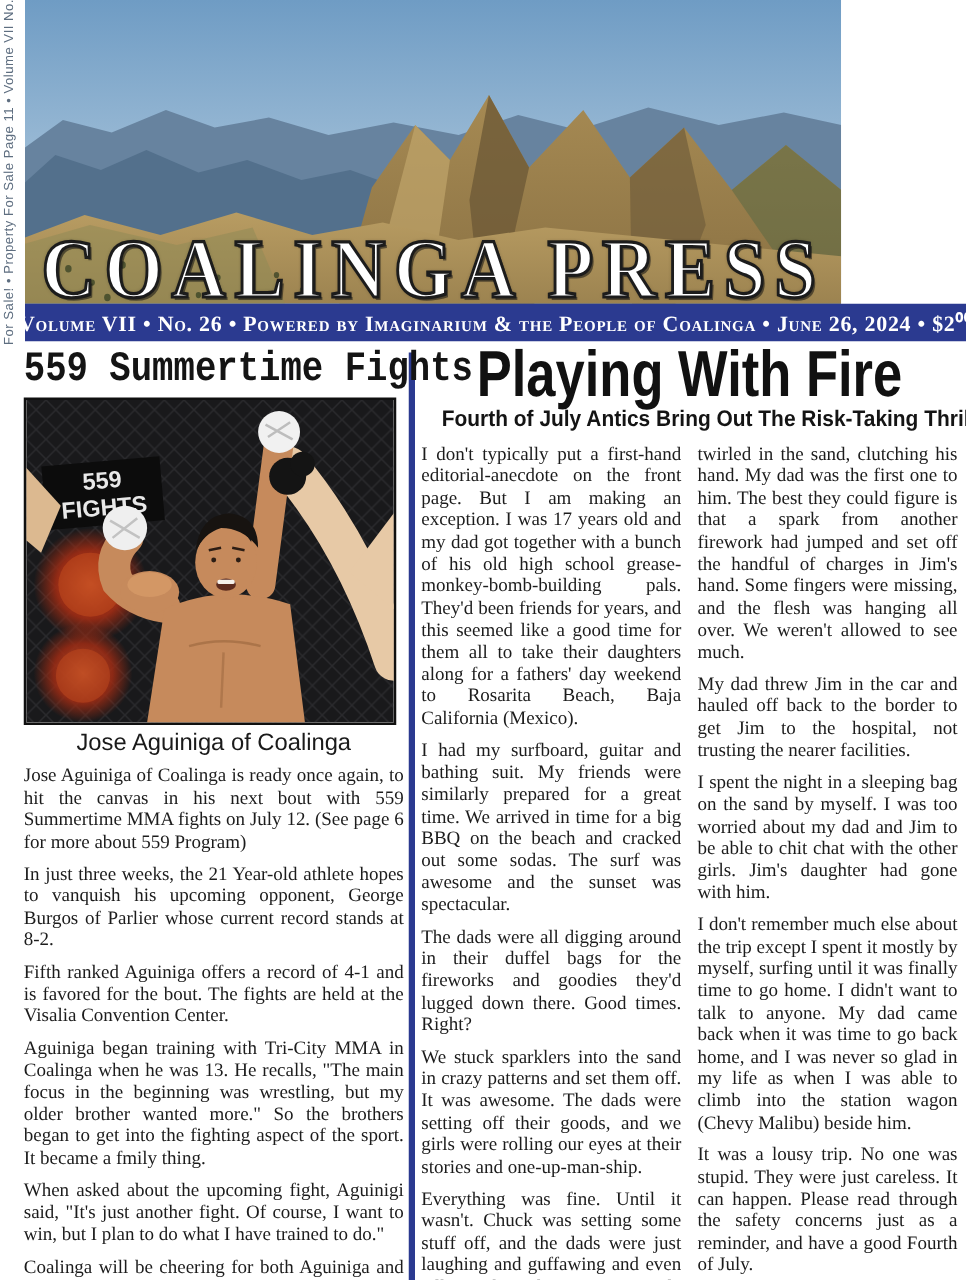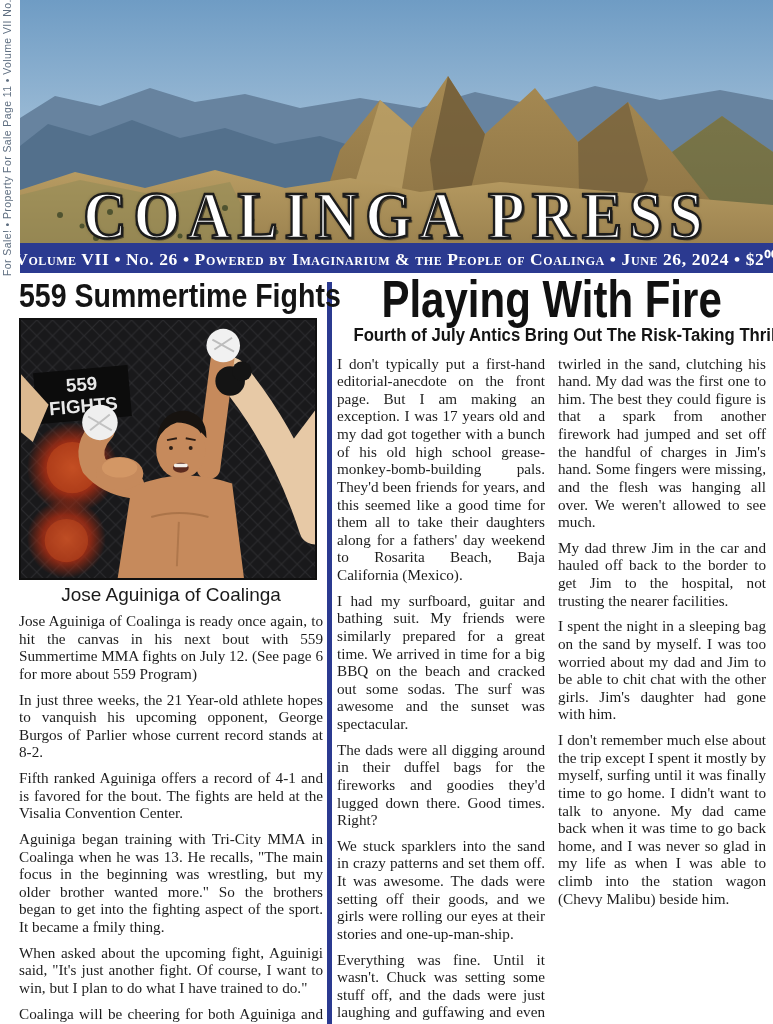--- a/index.html
+++ b/index.html
@@ -4,40 +4,40 @@
 <style>
   html,body{margin:0;padding:0;background:#888;}
   .page{position:relative;width:773px;height:1024px;background:#ffffff;overflow:hidden;
         font-family:"Liberation Serif",serif;}
   
   .spine{position:absolute;left:1px;top:4px;height:272px;width:20px;
          writing-mode:vertical-rl;transform:rotate(180deg);
          font-family:"Liberation Sans",sans-serif;font-size:10.5px;color:#5e6e80;
          letter-spacing:.4px;white-space:nowrap;text-align:left;}
   
-  .banner{position:absolute;left:20px;top:0;width:753px;height:243px;overflow:hidden;}
+  .banner{position:absolute;left:20px;top:0;width:653px;height:243px;overflow:hidden;}
   .banner svg{display:block;width:100%;height:100%;}
   .masthead{position:absolute;left:0;right:0;bottom:-6px;text-align:center;white-space:nowrap;
             font-family:"Liberation Serif",serif;font-weight:700;font-size:60px;line-height:1;
             color:#ffffff;-webkit-text-stroke:2.3px #1c1c1c;letter-spacing:7px;
             text-transform:uppercase;text-shadow:2px 2px 0 rgba(20,20,20,.55),0 0 3px rgba(0,0,0,.5);
             transform:scale(1.0,1.12);transform-origin:center bottom;}
   
   .infobar{position:absolute;left:20px;top:243px;width:753px;height:30px;background:#2b3a90;
            color:#ffffff;display:flex;align-items:center;justify-content:center;
            font-family:"Liberation Serif",serif;font-weight:700;font-size:17.5px;
            font-variant-caps:small-caps;letter-spacing:.6px;white-space:nowrap;}
   
   .content{position:absolute;top:273px;left:0;right:0;bottom:0;display:flex;
            padding:7px 5px 0 19px;box-sizing:border-box;}
   .left-col{width:304px;flex:0 0 304px;}
   .divider{flex:0 0 5px;background:#2b3a90;margin:2px 5px 0 4px;}
   .right-col{flex:1 1 auto;min-width:0;padding-right:2px;}
 
-  .left-headline{margin:0 0 7px 0;font-family:Liberation Sans, sans-serif;font-weight:700;
+  .left-headline{margin:0 0 7px 0;font-family:Liberation Mono, monospace;font-weight:700;
                  font-size:31px;line-height:1;color:#141414;white-space:nowrap;}
   .left-headline .squeeze{display:inline-block;transform:scale(.92,1.08);transform-origin:left center;}
   .photo{width:298px;height:262px;border:2px solid #101010;box-sizing:border-box;margin:0;}
   .photo svg{display:block;width:100%;height:100%;}
   .caption{font-family:"Liberation Sans",sans-serif;font-weight:400;font-size:19px;color:#1a1a1a;
            text-align:center;margin:4px 0 6px 0;}
   .body-text p{margin:0 0 8px 0;font-size:15.2px;line-height:1.16;text-align:justify;color:#1c1c1c;}
 
   .right-headline{margin:-4px 0 0 0;text-align:center;font-family:"Liberation Sans",sans-serif;
                   font-weight:700;font-size:50px;line-height:.95;color:#111;white-space:nowrap;}
@@ -182,19 +182,20 @@
           <p>I had my surfboard, guitar and bathing suit. My friends were similarly prepared for a great time. We arrived in time for a big BBQ on the beach and cracked out some sodas. The surf was awesome and the sunset was spectacular.</p>
           <p>The dads were all digging around in their duffel bags for the fireworks and goodies they'd lugged down there. Good times. Right?</p>
           <p>We stuck sparklers into the sand in crazy patterns and set them off. It was awesome. The dads were setting off their goods, and we girls were rolling our eyes at their stories and one-up-man-ship.</p>
           <p>Everything was fine. Until it wasn't. Chuck was setting some stuff off, and the dads were just laughing and guffawing and even talking about how some people are just to stupid to breathe... when BAM. It happened. Jim screamed out and</p>
         </div>
         <div class="col">
           <p>twirled in the sand, clutching his hand. My dad was the first one to him. The best they could figure is that a spark from another firework had jumped and set off the handful of charges in Jim's hand. Some fingers were missing, and the flesh was hanging all over. We weren't allowed to see much.</p>
           <p>My dad threw Jim in the car and hauled off back to the border to get Jim to the hospital, not trusting the nearer facilities.</p>
           <p>I spent the night in a sleeping bag on the sand by myself. I was too worried about my dad and Jim to be able to chit chat with the other girls. Jim's daughter had gone with him.</p>
           <p>I don't remember much else about the trip except I spent it mostly by myself, surfing until it was finally time to go home. I didn't want to talk to anyone. My dad came back when it was time to go back home, and I was never so glad in my life as when I was able to climb into the station wagon (Chevy Malibu) beside him.</p>
+          <p>It was a lousy trip. No one was stupid. They were just careless. It can happen. Please read through the safety concerns just as a reminder, and have a good Fourth of July.</p>
 
         </div>
       </div>
     </div>
 
   </div>
 </div>
 
 </body></html>

